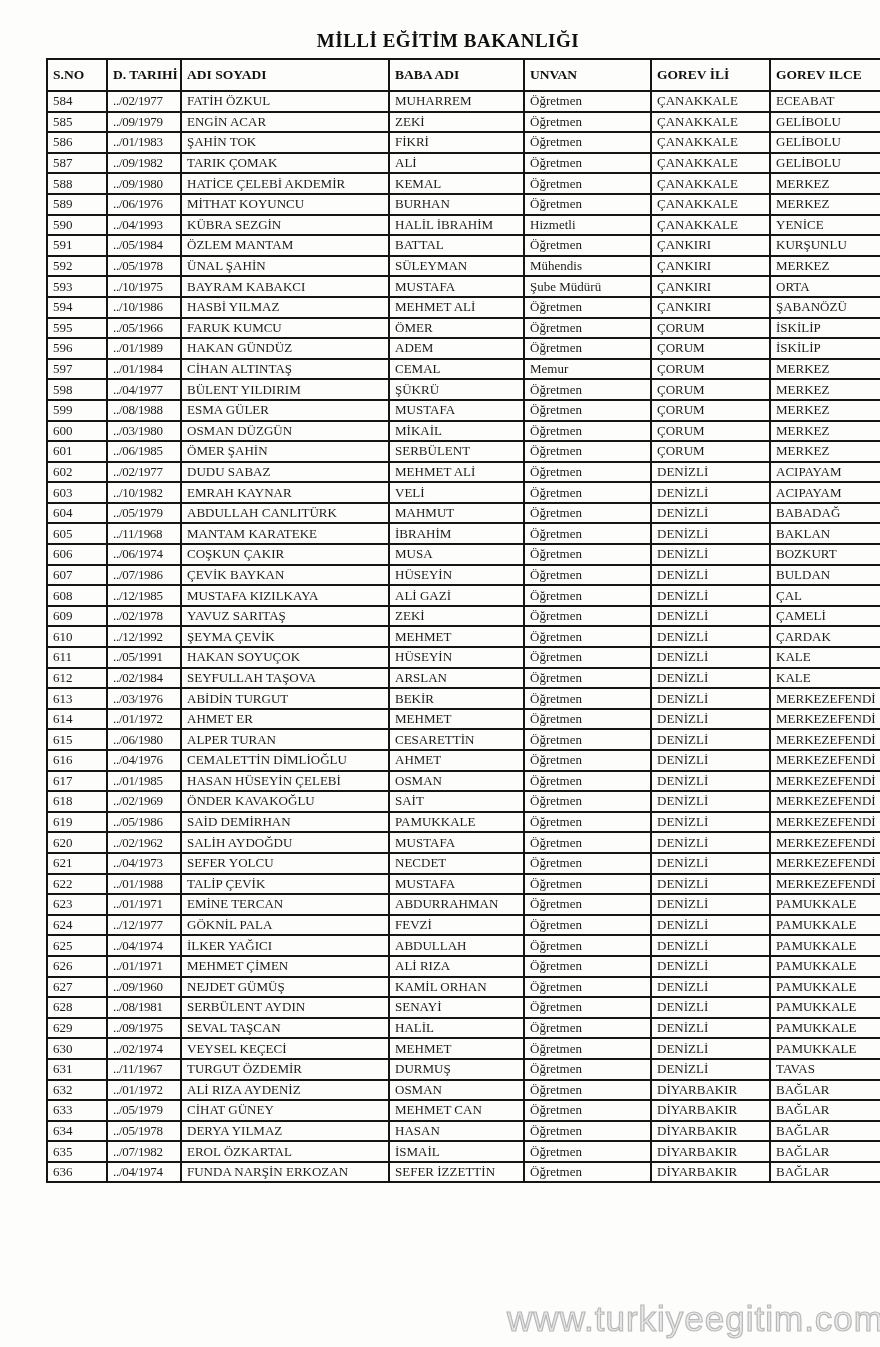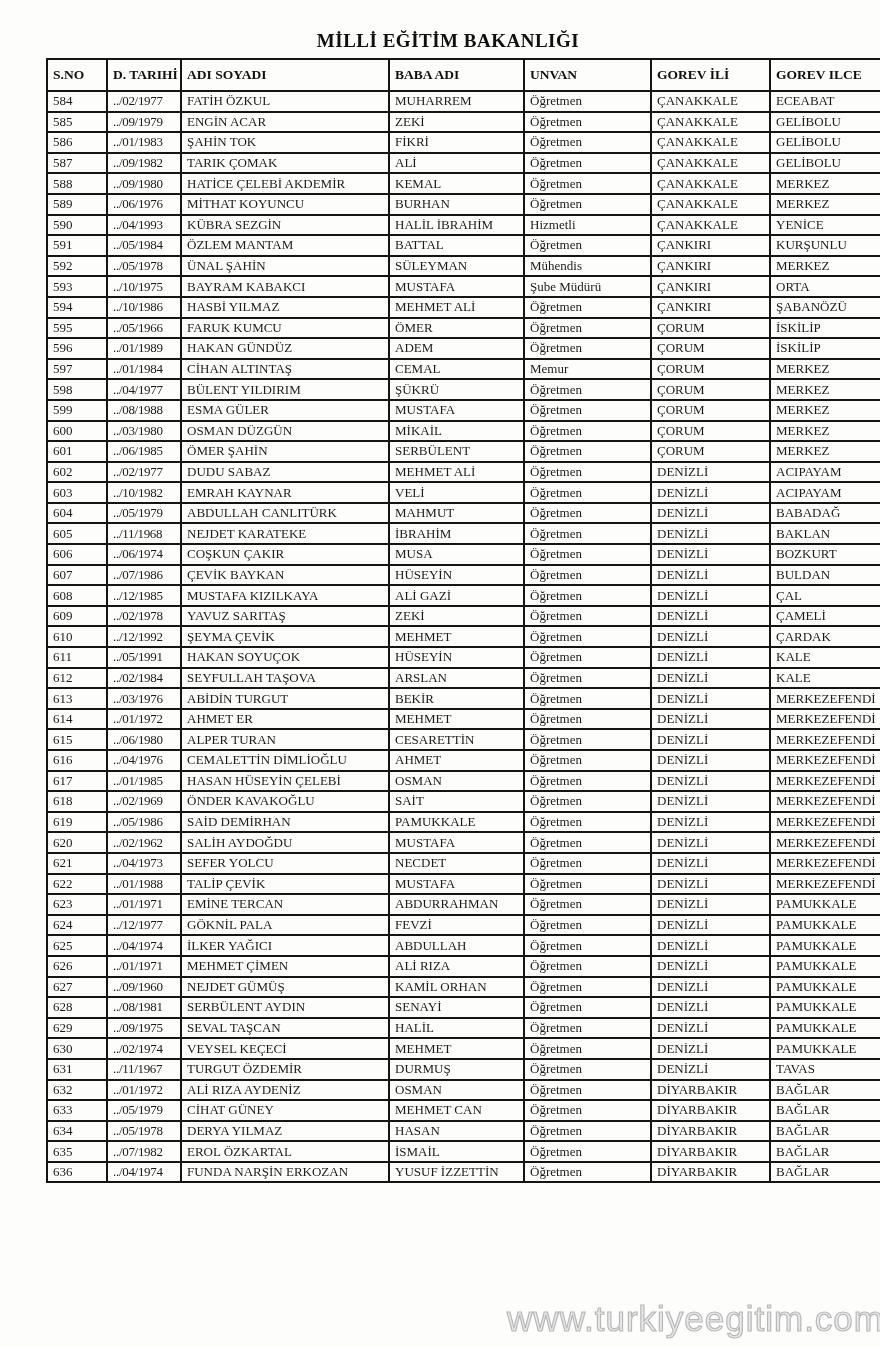--- a/index.html
+++ b/index.html
@@ -275,21 +275,21 @@
           <td class="col1">../05/1979</td>
           <td class="col2">ABDULLAH CANLITÜRK</td>
           <td class="col3">MAHMUT</td>
           <td class="col4">Öğretmen</td>
           <td class="col5">DENİZLİ</td>
           <td class="col6">BABADAĞ</td>
         </tr>
         <tr>
           <td class="col0">605</td>
           <td class="col1">../11/1968</td>
-          <td class="col2">NEJDET KARATEKE</td>
+          <td class="col2">MANTAM KARATEKE</td>
           <td class="col3">İBRAHİM</td>
           <td class="col4">Öğretmen</td>
           <td class="col5">DENİZLİ</td>
           <td class="col6">BAKLAN</td>
         </tr>
         <tr>
           <td class="col0">606</td>
           <td class="col1">../06/1974</td>
           <td class="col2">COŞKUN ÇAKIR</td>
           <td class="col3">MUSA</td>
@@ -555,21 +555,21 @@
           <td class="col2">EROL ÖZKARTAL</td>
           <td class="col3">İSMAİL</td>
           <td class="col4">Öğretmen</td>
           <td class="col5">DİYARBAKIR</td>
           <td class="col6">BAĞLAR</td>
         </tr>
         <tr>
           <td class="col0">636</td>
           <td class="col1">../04/1974</td>
           <td class="col2">FUNDA NARŞİN ERKOZAN</td>
-          <td class="col3">YUSUF İZZETTİN</td>
+          <td class="col3">SEFER İZZETTİN</td>
           <td class="col4">Öğretmen</td>
           <td class="col5">DİYARBAKIR</td>
           <td class="col6">BAĞLAR</td>
         </tr>
       </tbody>
   </table>
 
   <div class="watermark">www.turkiyeegitim.com</div>
 </div>
 

